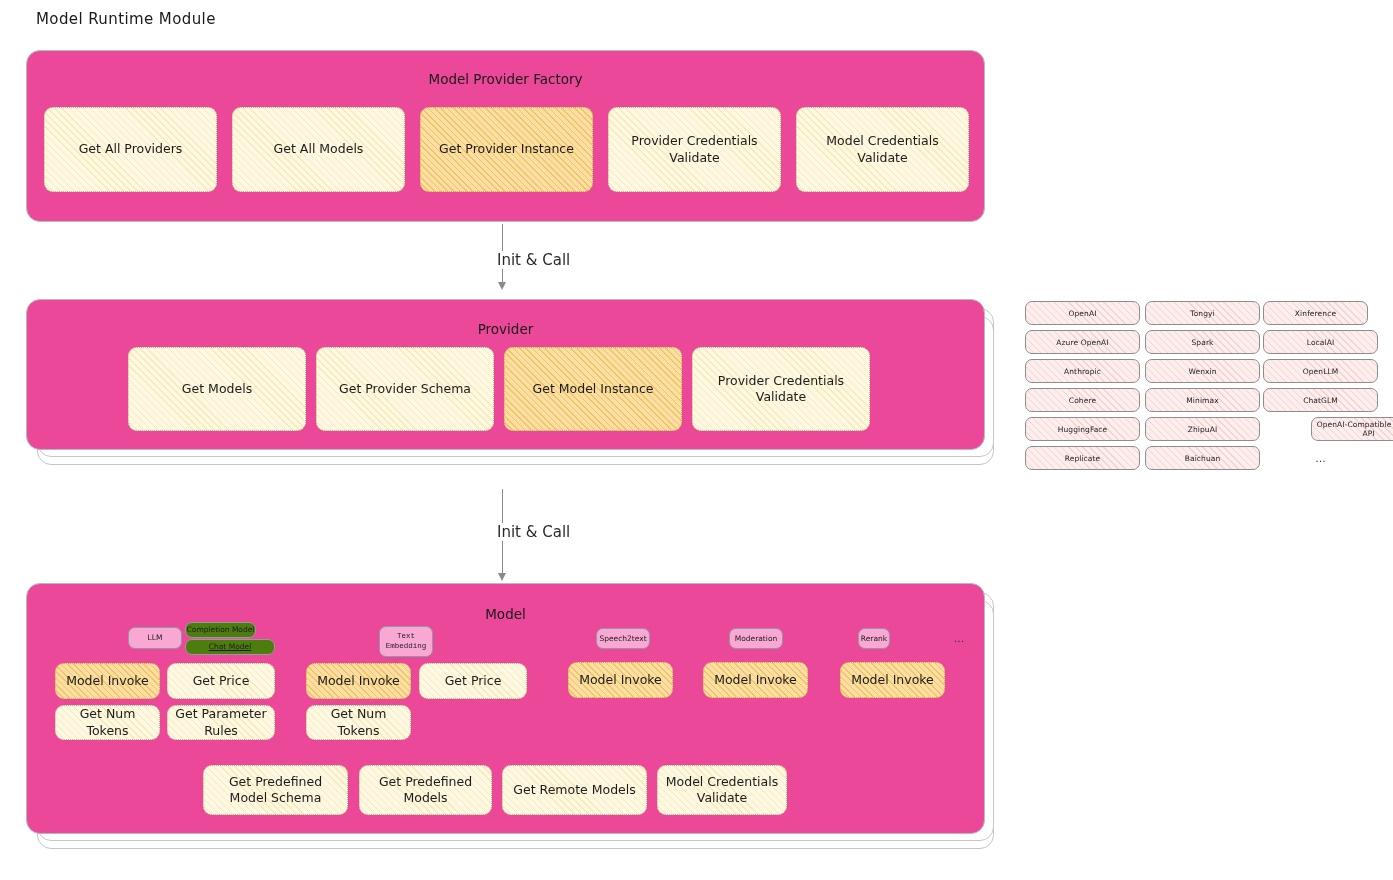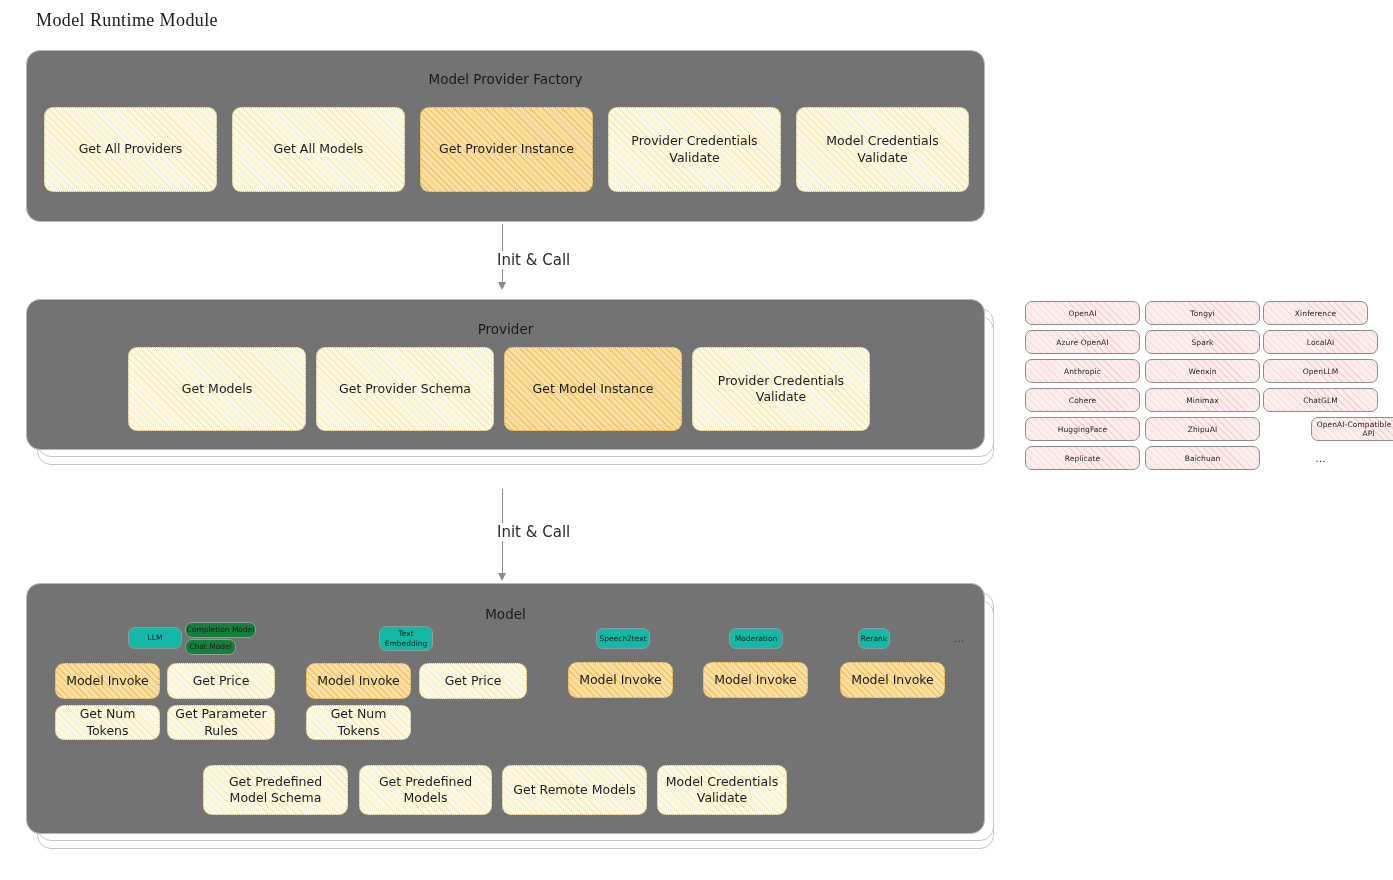--- a/index.html
+++ b/index.html
@@ -6,26 +6,26 @@
   body{
     width:1393px;height:880px;background:#ffffff;
     font-family:"DejaVu Sans",sans-serif;
     color:#1e1e1e;overflow:hidden;position:relative;
   }
   .canvas{position:absolute;inset:0;}
 
   
   .page-title{
     position:absolute;left:36px;top:10px;
-    font-size:18px;letter-spacing:.4px;color:#1a1a1a;font-family:Liberation Serif, serif;
+    font-size:15px;letter-spacing:.4px;color:#1a1a1a;
   }
 
   
   .card{
-    position:absolute;background:#737373;
+    position:absolute;background:#ec4899;
     border:1.1px solid #b9b9b9;border-radius:14px;
     box-sizing:border-box;
   }
   .card.stack::before,
   .card.stack::after{
     content:"";position:absolute;left:10px;right:-10px;
     border:1.1px solid #c6c6c6;border-radius:14px;
     background:transparent;box-sizing:border-box;z-index:-1;
   }
   .card.stack::before{top:8px;bottom:-8px;}
@@ -84,23 +84,23 @@
     position:absolute;font-size:11px;color:#333;
     display:flex;align-items:center;justify-content:center;
   }
 
   
   .tchip{
     position:absolute;box-sizing:border-box;
     border:1px solid #8d9aa8;border-radius:7px;
     display:flex;align-items:center;justify-content:center;
     font-size:7.5px;color:#1c1c1c;text-align:center;
-    line-height:1.22;background:#14b8a6;
-  }
-  .tchip.plain{border-color:#9a9a9a;background:#15803d;}
+    line-height:1.22;background:#f9a8d4;
+  }
+  .tchip.plain{border-color:#9a9a9a;background:#4d7c0f;}
 
   
   .arrow-line{
     position:absolute;width:1.2px;background:#8a8a8a;
   }
   .arrow-head{
     position:absolute;width:0;height:0;
     border-left:4.5px solid transparent;
     border-right:4.5px solid transparent;
     border-top:8px solid #8a8a8a;
@@ -171,28 +171,28 @@
   <div class="arrow-line" style="left:502px;top:489px;height:88px;"></div>
   <div class="arrow-head" style="left:498px;top:573px;"></div>
   <div class="arrow-label" style="left:471px;top:523px;">Init &amp; Call</div>
 
   <div class="card stack" style="left:26px;top:583px;width:959px;height:251px;">
     <div class="card-title" style="top:22px;">Model</div>
   </div>
 
   <div class="tchip hatch-blue" style="left:128px;top:627px;width:54px;height:22px;">LLM</div>
   <div class="tchip plain" style="left:185px;top:622px;width:71px;height:16px;">Completion Model</div>
-  <div class="tchip plain" style="left:185px;top:639px;width:51px;height:16px;">Chat Model</div>
+  <div class="tchip plain" style="left:185px;top:639px;width:90px;height:16px;text-decoration:underline;">Chat Model</div>
 
   <div class="node hatch-amber amber" style="left:55px;top:663px;width:105px;height:36px;">Model Invoke</div>
   <div class="node hatch-cream" style="left:167px;top:663px;width:108px;height:36px;">Get Price</div>
   <div class="node hatch-cream" style="left:55px;top:705px;width:105px;height:35px;">Get Num Tokens</div>
   <div class="node hatch-cream" style="left:167px;top:705px;width:108px;height:35px;">Get Parameter Rules</div>
 
-  <div class="tchip hatch-blue" style="left:379px;top:626px;width:54px;height:25px;">Text Embedding</div>
+  <div class="tchip hatch-blue" style="left:379px;top:626px;width:54px;height:31px;font-family:Liberation Mono, monospace;">Text Embedding</div>
 
   <div class="node hatch-amber amber" style="left:306px;top:663px;width:105px;height:36px;">Model Invoke</div>
   <div class="node hatch-cream" style="left:419px;top:663px;width:108px;height:36px;">Get Price</div>
   <div class="node hatch-cream" style="left:306px;top:705px;width:105px;height:35px;">Get Num Tokens</div>
 
   <div class="tchip hatch-blue" style="left:596px;top:628px;width:54px;height:21px;">Speech2text</div>
   <div class="node hatch-amber amber" style="left:568px;top:662px;width:105px;height:36px;">Model Invoke</div>
 
   <div class="tchip hatch-blue" style="left:729px;top:628px;width:54px;height:21px;">Moderation</div>
   <div class="node hatch-amber amber" style="left:703px;top:662px;width:105px;height:36px;">Model Invoke</div>

